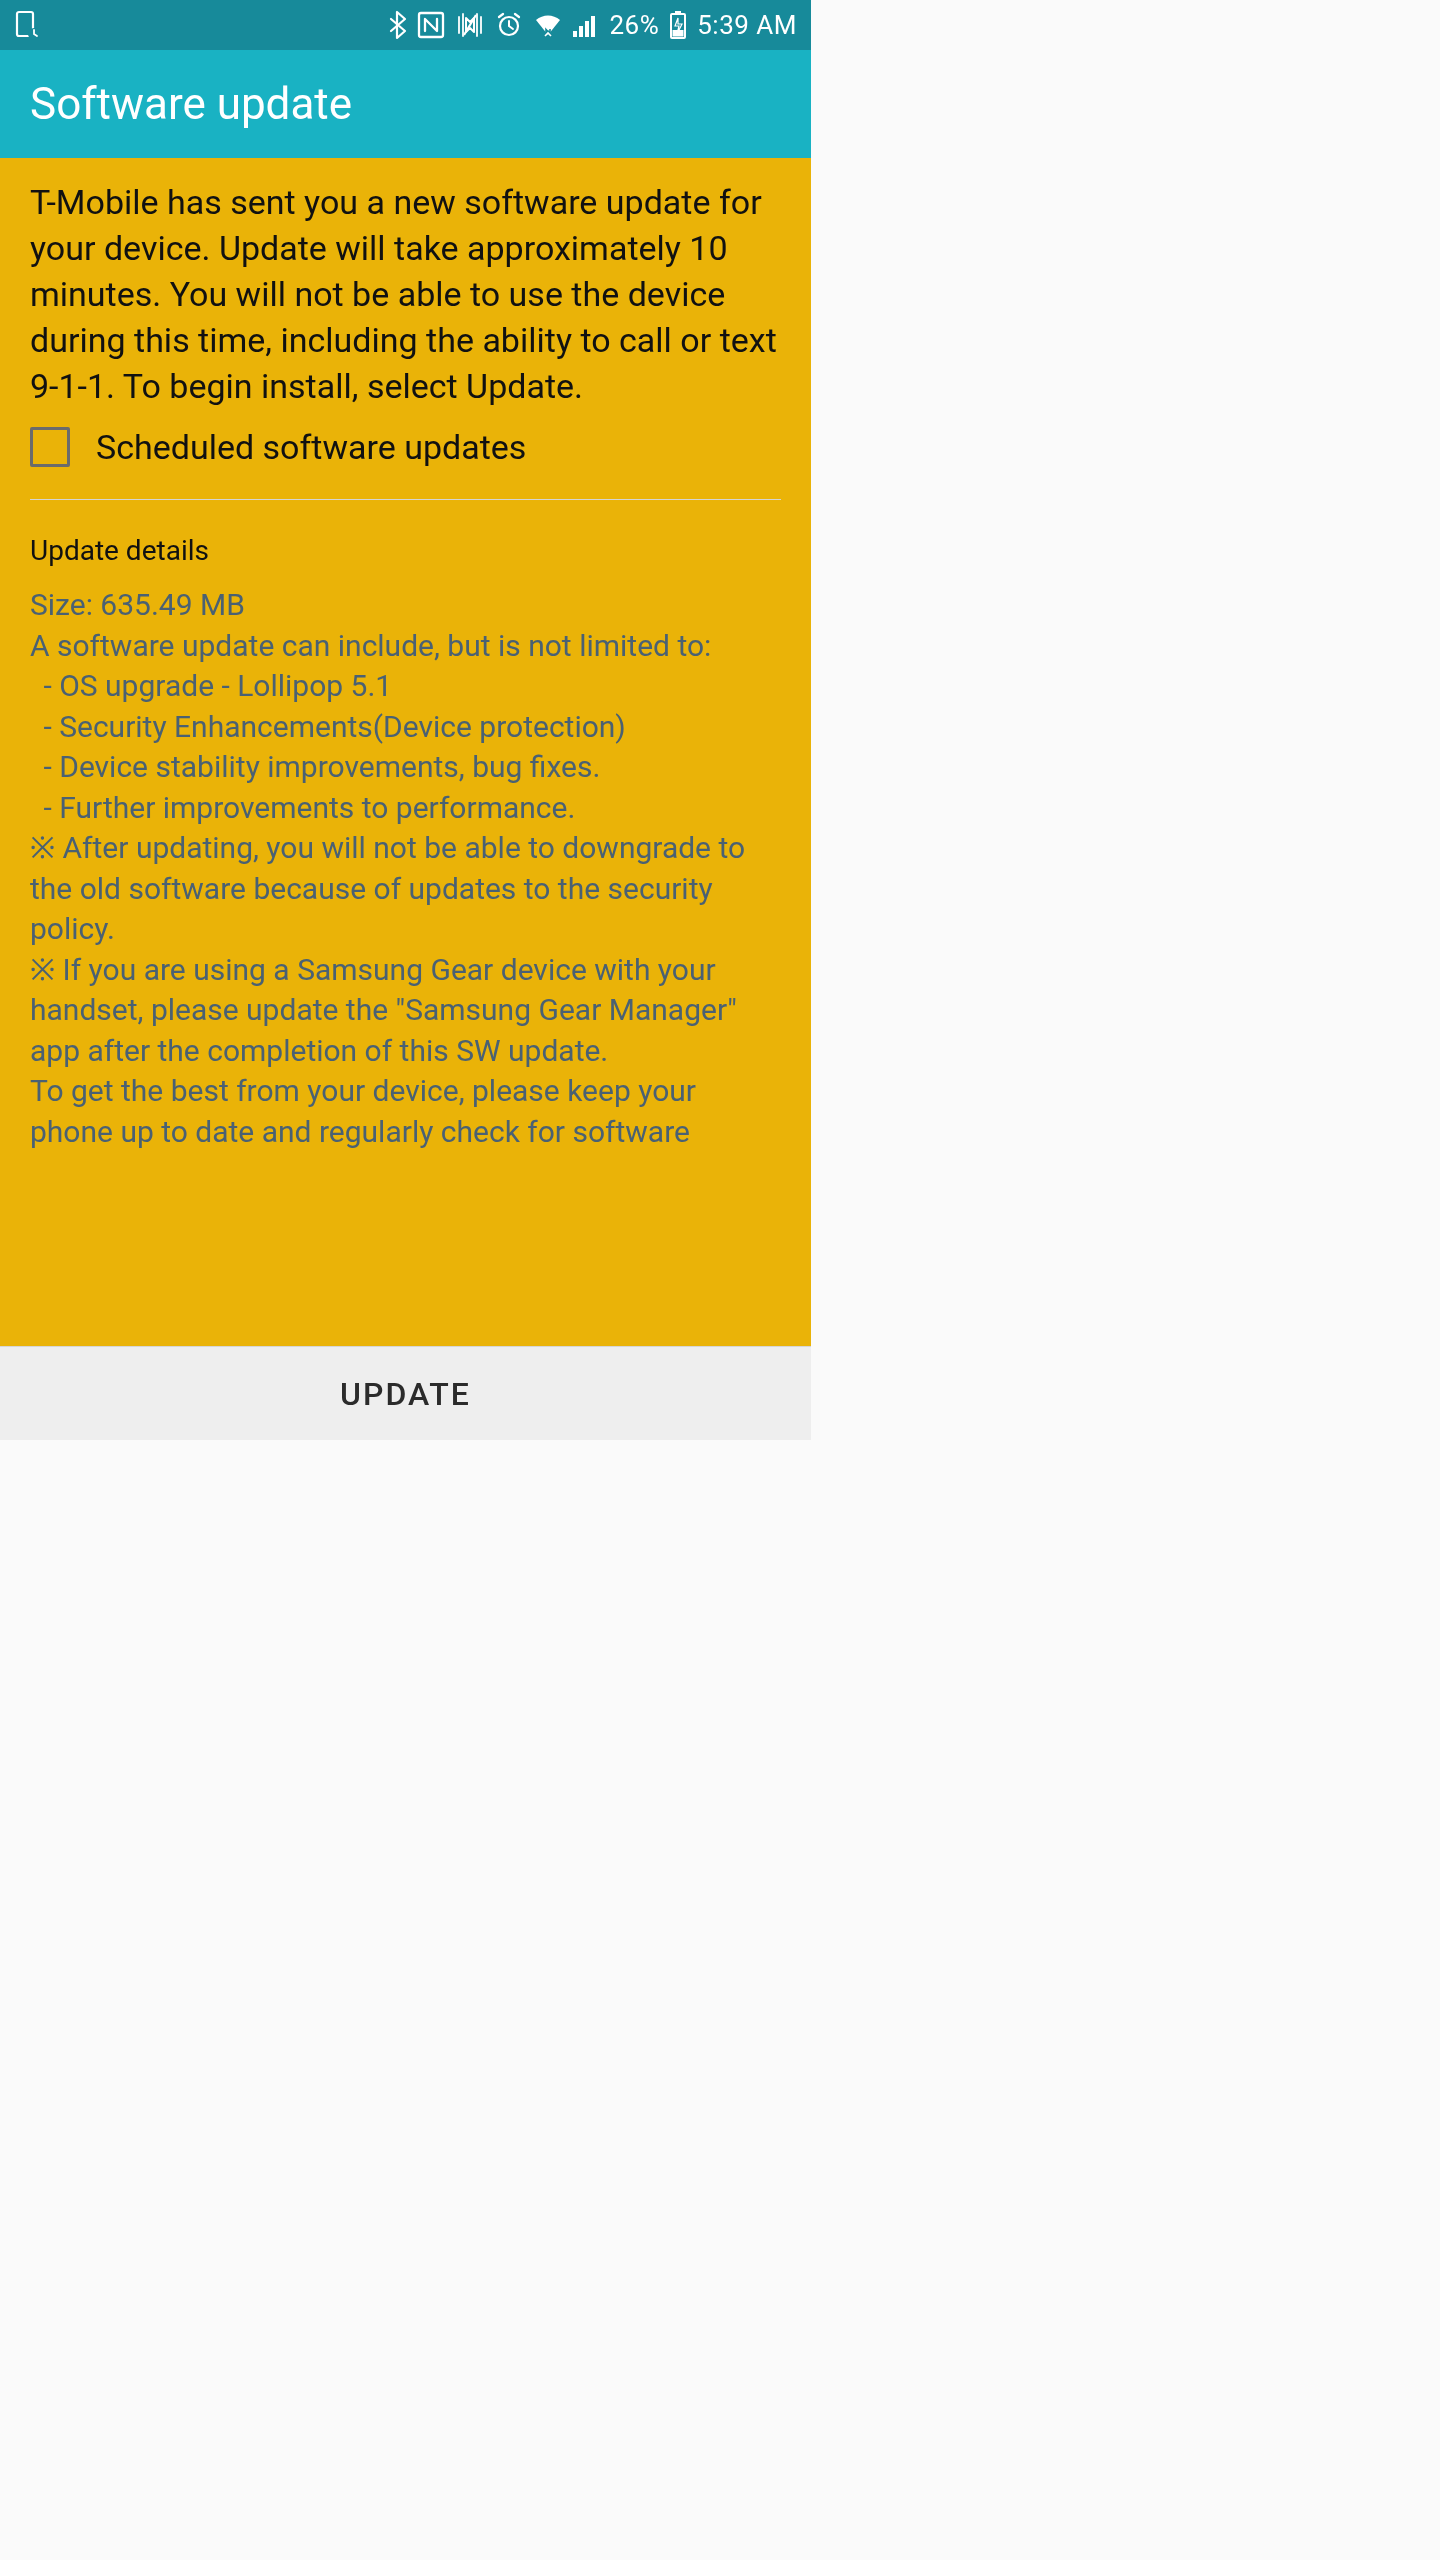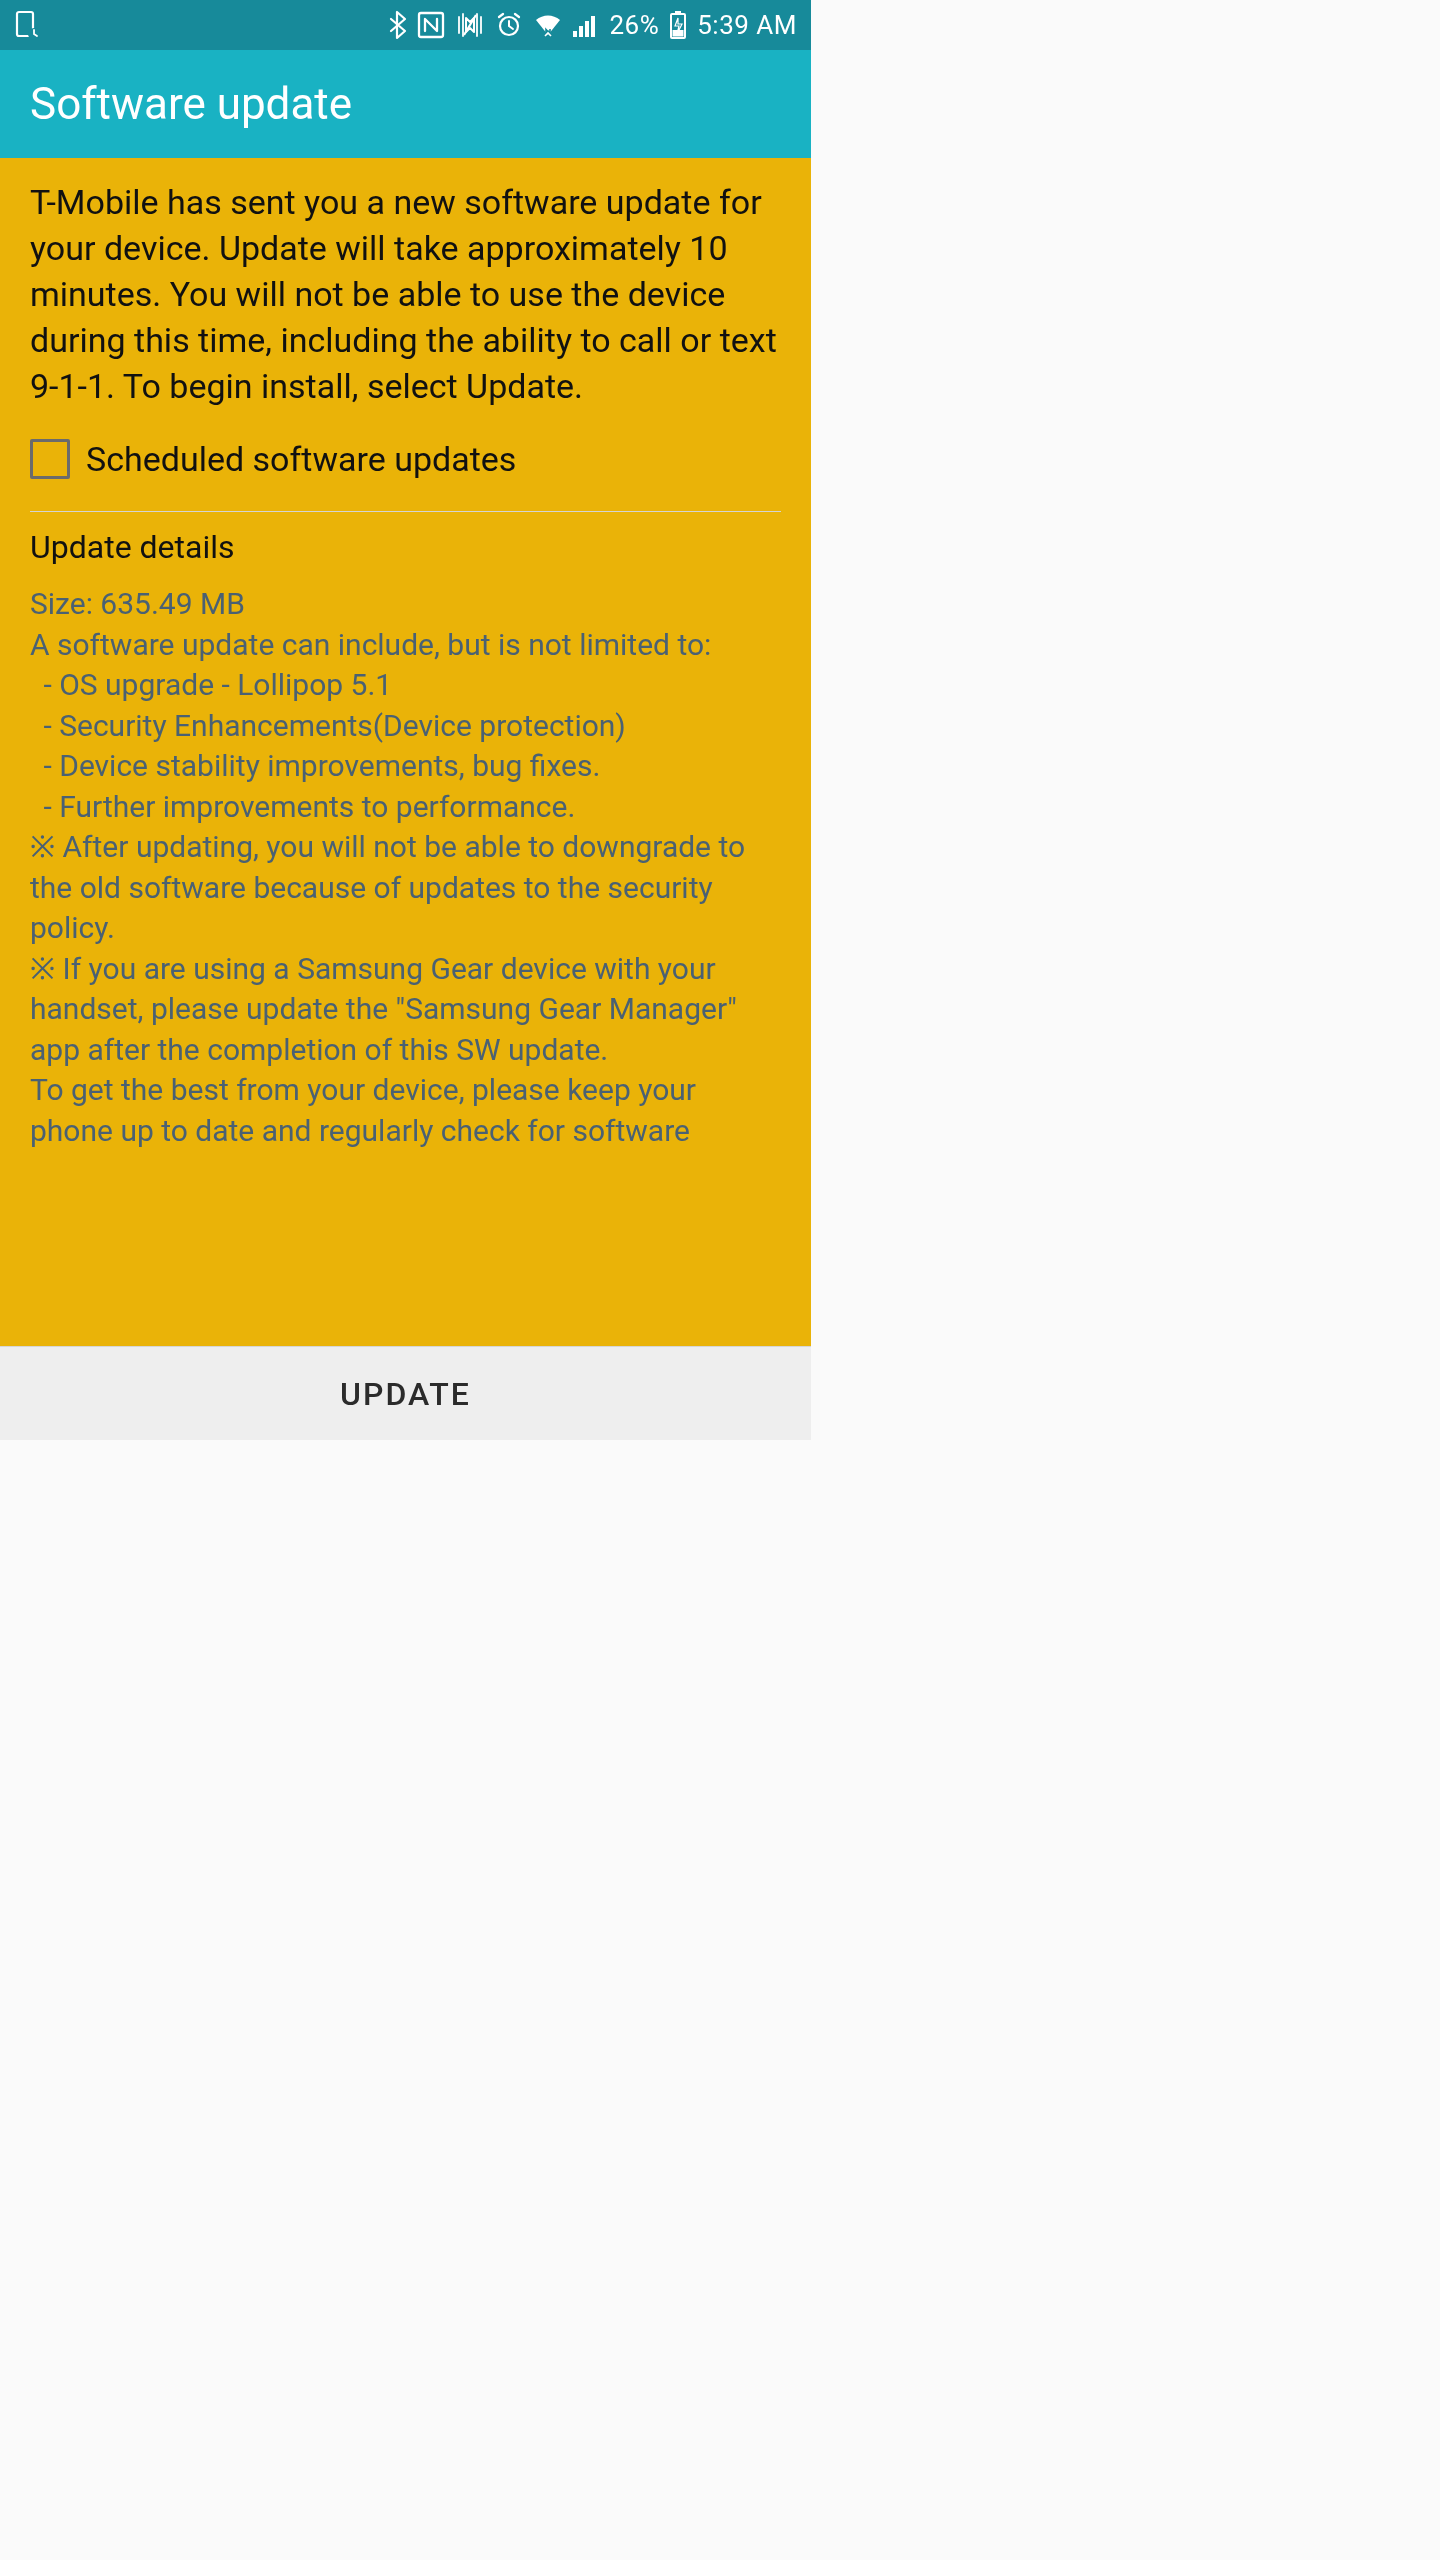--- a/index.html
+++ b/index.html
@@ -66,45 +66,45 @@
       display: flex;
       flex-direction: column;
     }
     .intro {
       color: #111;
       font-size: 34px;
       line-height: 1.35;
       font-weight: 400;
     }
     .check-row {
-      margin-top: 30px;
-      display: flex;
-      gap: 16px;
+      margin-top: 18px;
+      display: flex;
+      gap: 26px;
     }
     .checkbox {
       width: 40px;
       height: 40px;
       border: 3px solid #6b6b6b;
       border-radius: 2px;
       background: transparent;
     }
     .check-label {
       color: #111;
       font-size: 34px;
       font-weight: 400;
     }
     .divider {
       margin-top: 32px;
       height: 1px;
       background: #d4d4d4;
     }
     .details-title {
-      margin-top: 16px;
+      margin-top: 34px;
       color: #111;
-      font-size: 32px;
+      font-size: 28px;
       font-weight: 400;
     }
     .details-body {
       margin-top: 18px;
       color: #4a6173;
       font-size: 30px;
       line-height: 1.35;
       font-weight: 400;
     }
     .details-body .bullet {

